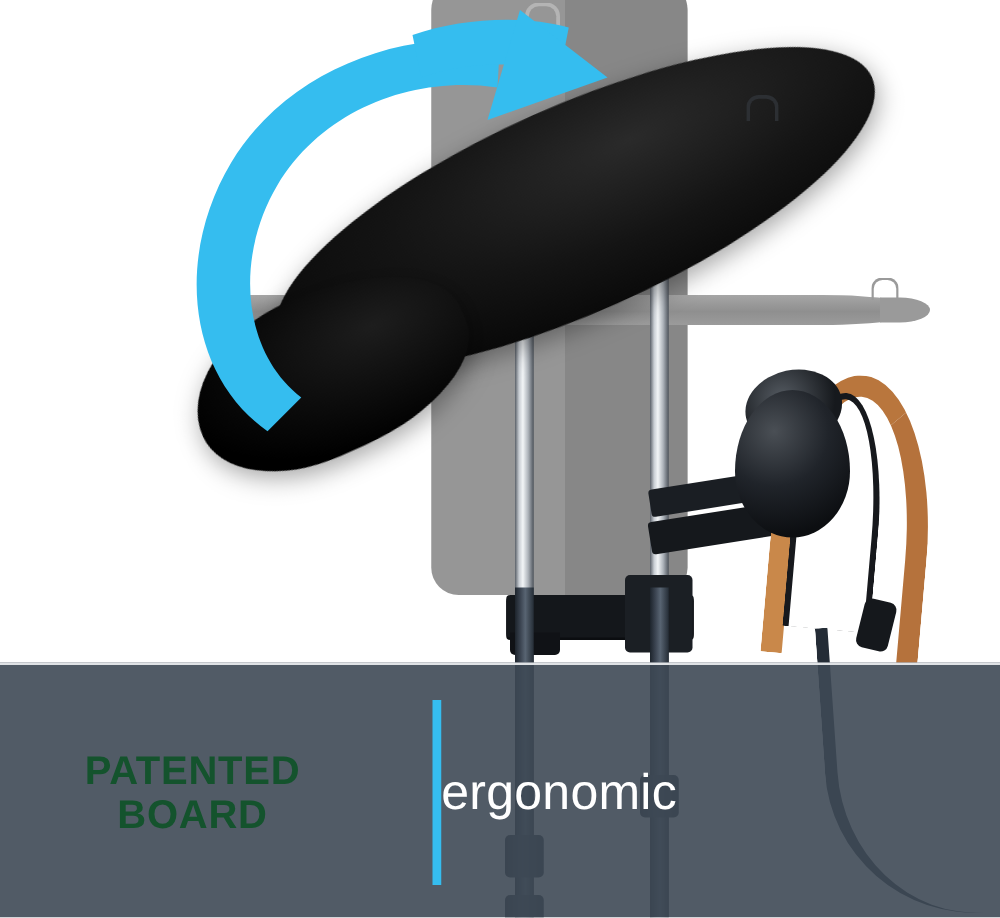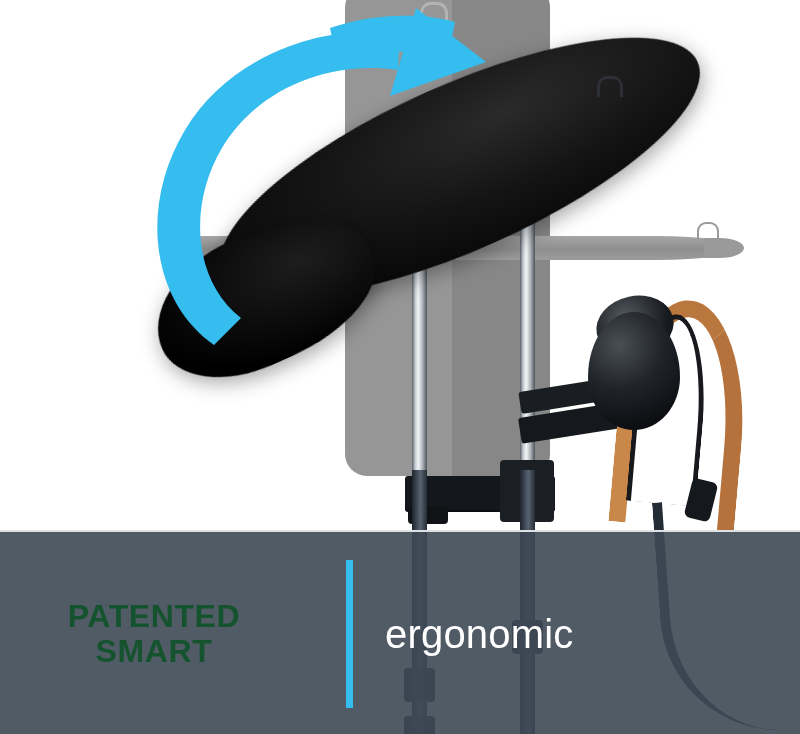--- a/index.html
+++ b/index.html
@@ -201,21 +201,20 @@
     font-size:32px;
     line-height:1.08;
     letter-spacing:.6px;
     text-align:center;
   }
   #divider{
     width:7px;height:148px;background:#35bdef;flex:0 0 auto;
     margin-left:16px;
   }
   #banner-right{
-    padding-left:32px;
   }
   #banner-right .line{
     color:#ffffff;
     font-size:40px;
     line-height:1.1;
     font-weight:300;
     letter-spacing:.2px;
   }
 </style>
 </head>
@@ -267,21 +266,21 @@
                C188,205 193,281 241,318 Z" fill="#35bdef"></path>
       <path d="M330,28 C370,14 420,12 455,22 L448,58 C412,48 370,50 337,62 Z" fill="#35bdef"></path>
       <polygon points="416,8 486,62 390,96" fill="#35bdef"></polygon>
     </svg>
   </div>
 
   <div id="banner">
 
     <div id="banner-left">
       <div class="line">PATENTED</div>
-      <div class="line">SMART</div>
+      <div class="line">BOARD</div>
     </div>
 
     <div id="divider"></div>
 
     <div id="banner-right">
       <div class="line">ergonomic</div>
     </div>
 
   </div>
 </div>

